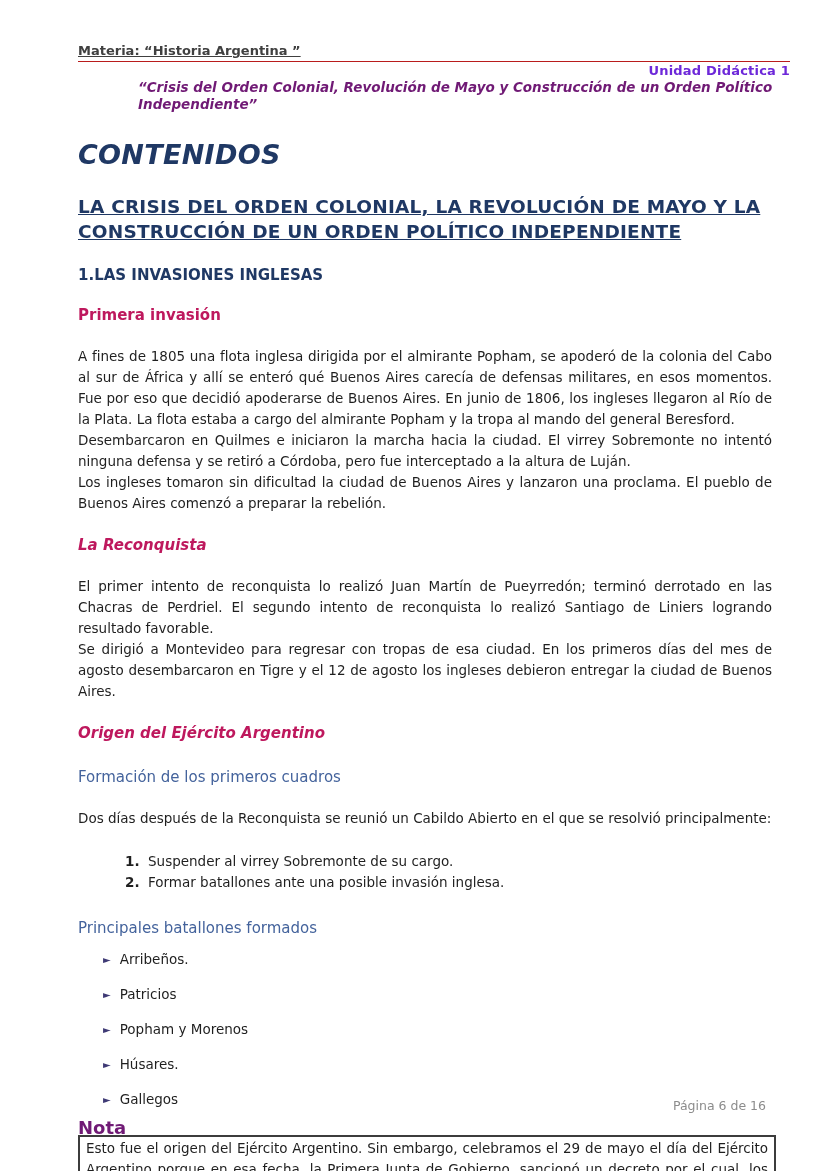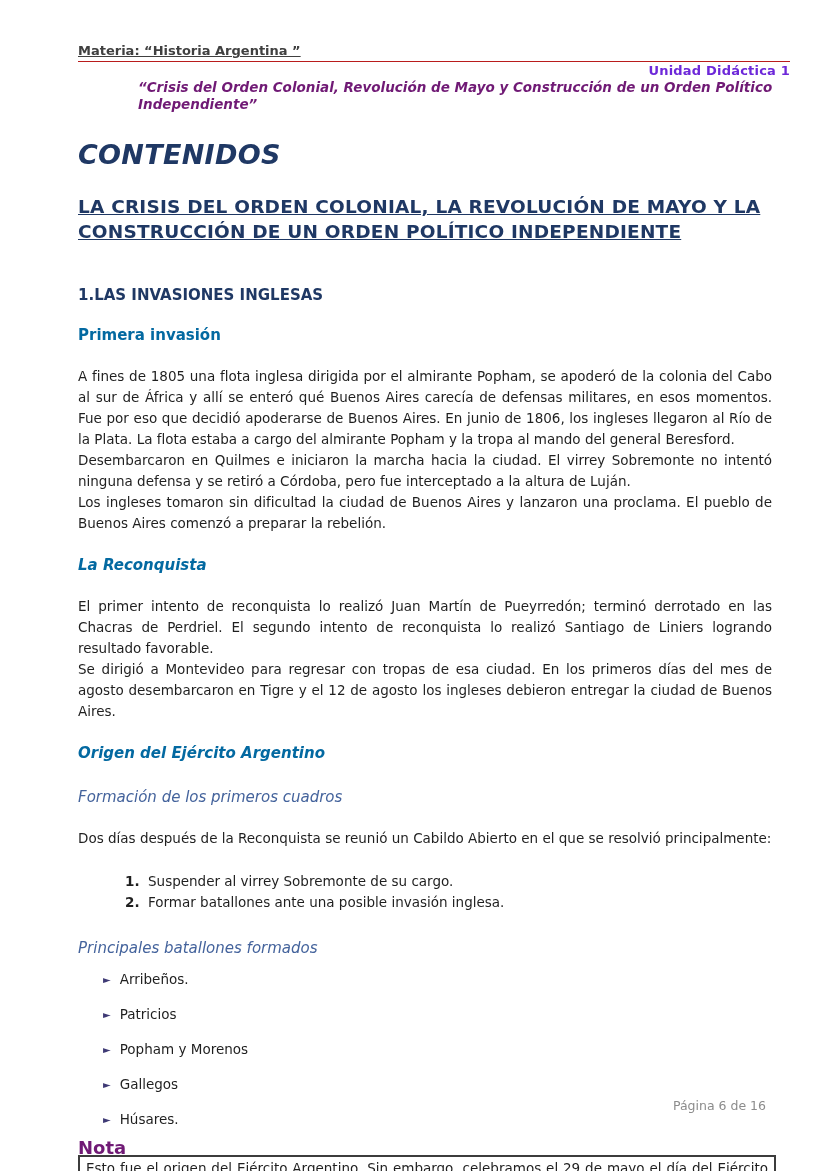--- a/index.html
+++ b/index.html
@@ -34,28 +34,28 @@
 
   .doc-title{
     margin:26px 0 0 0;font-size:27px;font-weight:bold;font-style:italic;
     color:#1f3864;letter-spacing:.3px;
   }
   .main-heading{
     margin:24px 18px 0 0;font-size:18.5px;line-height:25px;font-weight:bold;
     color:#1f3864;text-decoration:underline;letter-spacing:.2px;
   }
   .sect-heading{
-    margin:42px 0 0 0;font-size:15px;font-weight:bold;color:#1f3864;
+    margin:22px 0 0 0;font-size:15px;font-weight:bold;color:#1f3864;
   }
   .sub-heading{
-    margin:22px 0 0 0;font-size:15px;font-weight:bold;color:#0369a1;
+    margin:22px 0 0 0;font-size:15px;font-weight:bold;color:#be185d;
   }
   .sub-heading.it{font-style:italic;}
   .minor-heading{
-    margin:26px 0 0 0;font-size:15px;font-weight:normal;font-style:italic;
+    margin:26px 0 0 0;font-size:15px;font-weight:normal;
     color:#44639c;
   }
   .paras{margin-top:22px;width:694px;}
   .paras p{margin:0;font-size:13.5px;line-height:21px;text-align:justify;}
 
   .olist{margin-top:22px;}
   .oli{display:flex;padding-left:47px;font-size:13.5px;line-height:21px;}
   .oli .num{font-weight:bold;width:23px;flex:none;}
 
   .blist{margin-top:7px;}
@@ -133,24 +133,24 @@
       <div class="bli">
         <span class="glyph">►</span><span>Arribeños.</span>
       </div>
       <div class="bli">
         <span class="glyph">►</span><span>Patricios</span>
       </div>
       <div class="bli">
         <span class="glyph">►</span><span>Popham y Morenos</span>
       </div>
       <div class="bli">
-        <span class="glyph">►</span><span>Gallegos</span>
+        <span class="glyph">►</span><span>Húsares.</span>
       </div>
       <div class="bli">
-        <span class="glyph">►</span><span>Húsares.</span>
+        <span class="glyph">►</span><span>Gallegos</span>
       </div>
     </div>
 
     <div class="nota-label">Nota</div>
     <div class="note-box">Esto fue el origen del Ejército Argentino. Sin embargo, celebramos el 29 de mayo el día del Ejército Argentino porque en esa fecha, la Primera Junta de Gobierno, sancionó un decreto por el cual, los batallones se transformaban en regimientos.</div>
 
   </div>
 
   <div class="footer">Página 6 de 16</div>
 </div>

